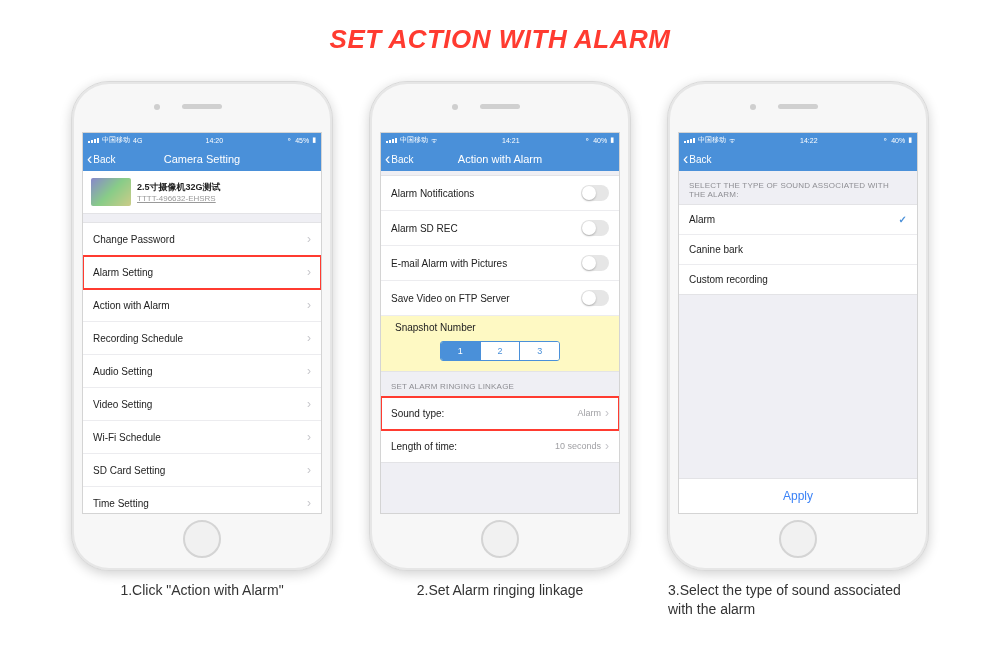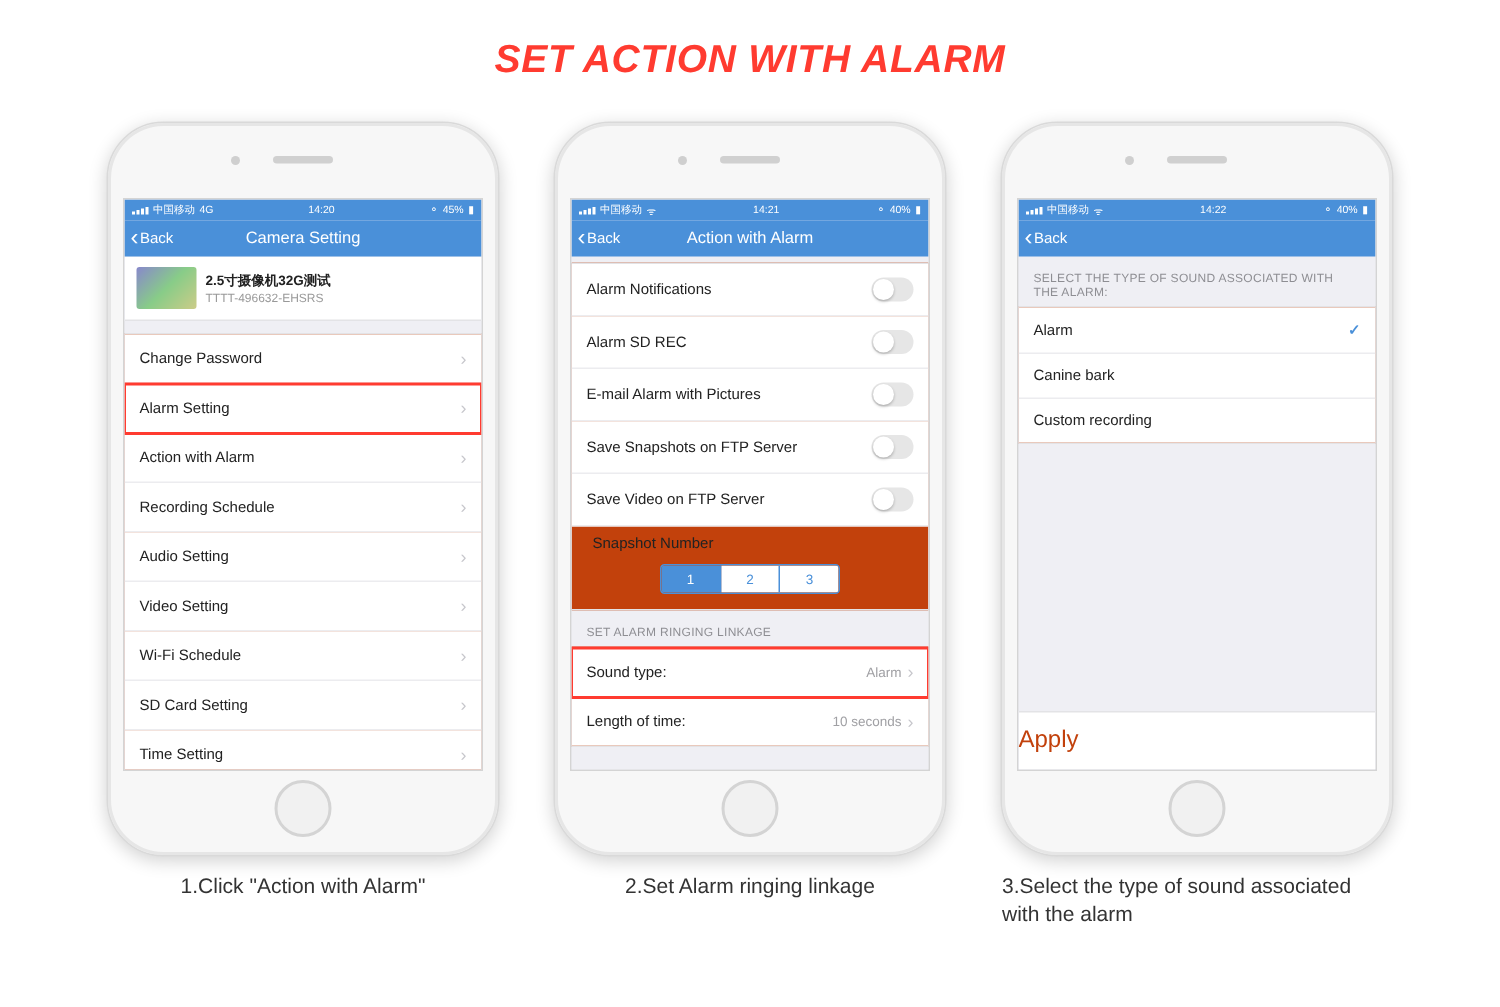--- a/index.html
+++ b/index.html
@@ -86,22 +86,22 @@
   }
   .device-header {
     display: flex; align-items: center; gap: 6px; padding: 7px 8px;
     background: #fff; border-bottom: 1px solid #e3e3e6;
   }
   .device-thumb {
     width: 40px; height: 28px; background: linear-gradient(135deg,#88c,#8c8,#cc8);
     border-radius: 2px; flex: none;
   }
   .device-name { font-size: 9px; font-weight: 700; color: #222; }
-  .device-id { font-size: 8px; color: #999; }
-  .list { background: #c2410c; }
+  .device-id { font-size: 8px; color: #999; text-decoration: underline; }
+  .list { background: #fef9c3; }
   .row {
     display: flex; align-items: center; justify-content: space-between;
     padding: 9px 10px; border-bottom: 1px solid #ececef;
     font-size: 10px; color: #222; background: #fff; cursor: pointer;
   }
   .row:last-child { border-bottom: none; text-align: center; }
   .row .chev { color: #c7c7cc; font-size: 12px; }
   .row .value { color: #a0a0a4; font-size: 9px; display: flex; align-items: center; gap: 4px; }
   .row.highlight {
     outline: 2px solid #ff3b30; outline-offset: -1px;
@@ -125,21 +125,21 @@
   }
   .segmented div {
     flex:1; text-align:center; padding:4px 0; color:#4a90d9; background:#fff;
     border-right: 1px solid #4a90d9; cursor: pointer;
   }
   .segmented div:last-child { border-right: none; }
   .segmented div.sel { background:#4a90d9; color:#fff; }
   .checkmark { color:#4a90d9; font-weight:700; }
   .apply-btn {
     margin: 0; background: #fff;
-    text-align: left; color: #c2410c; font-size: 16px; font-weight: 500;
+    text-align: center; color: #3b82f6; font-size: 12px; font-weight: 500;
     padding: 10px 0; border-top: 1px solid #e3e3e6; cursor: pointer;
   }
   .caption {
     font-size: 14px; color: #333; text-align: left; margin-top: 10px; max-width: 260px; line-height: 1.35;
   }
 </style>
 </head>
 <body>
 
 <div class="page-title">SET ACTION WITH ALARM</div>
@@ -263,24 +263,20 @@
               </div>
             <div class="row">
                 <span>Alarm SD REC</span>
                 <span class="toggle"></span>
               </div>
             <div class="row">
                 <span>E-mail Alarm with Pictures</span>
                 <span class="toggle"></span>
               </div>
             <div class="row">
-                <span>Save Snapshots on FTP Server</span>
-                <span class="toggle"></span>
-              </div>
-            <div class="row">
                 <span>Save Video on FTP Server</span>
                 <span class="toggle"></span>
               </div>
             <div style="padding:6px 10px 0 14px;font-size:10px;color:#222">Snapshot Number</div>
             <div class="segmented">
               <div class="sel">1</div>
               <div>2</div>
               <div>3</div>
             </div>
           </div>

